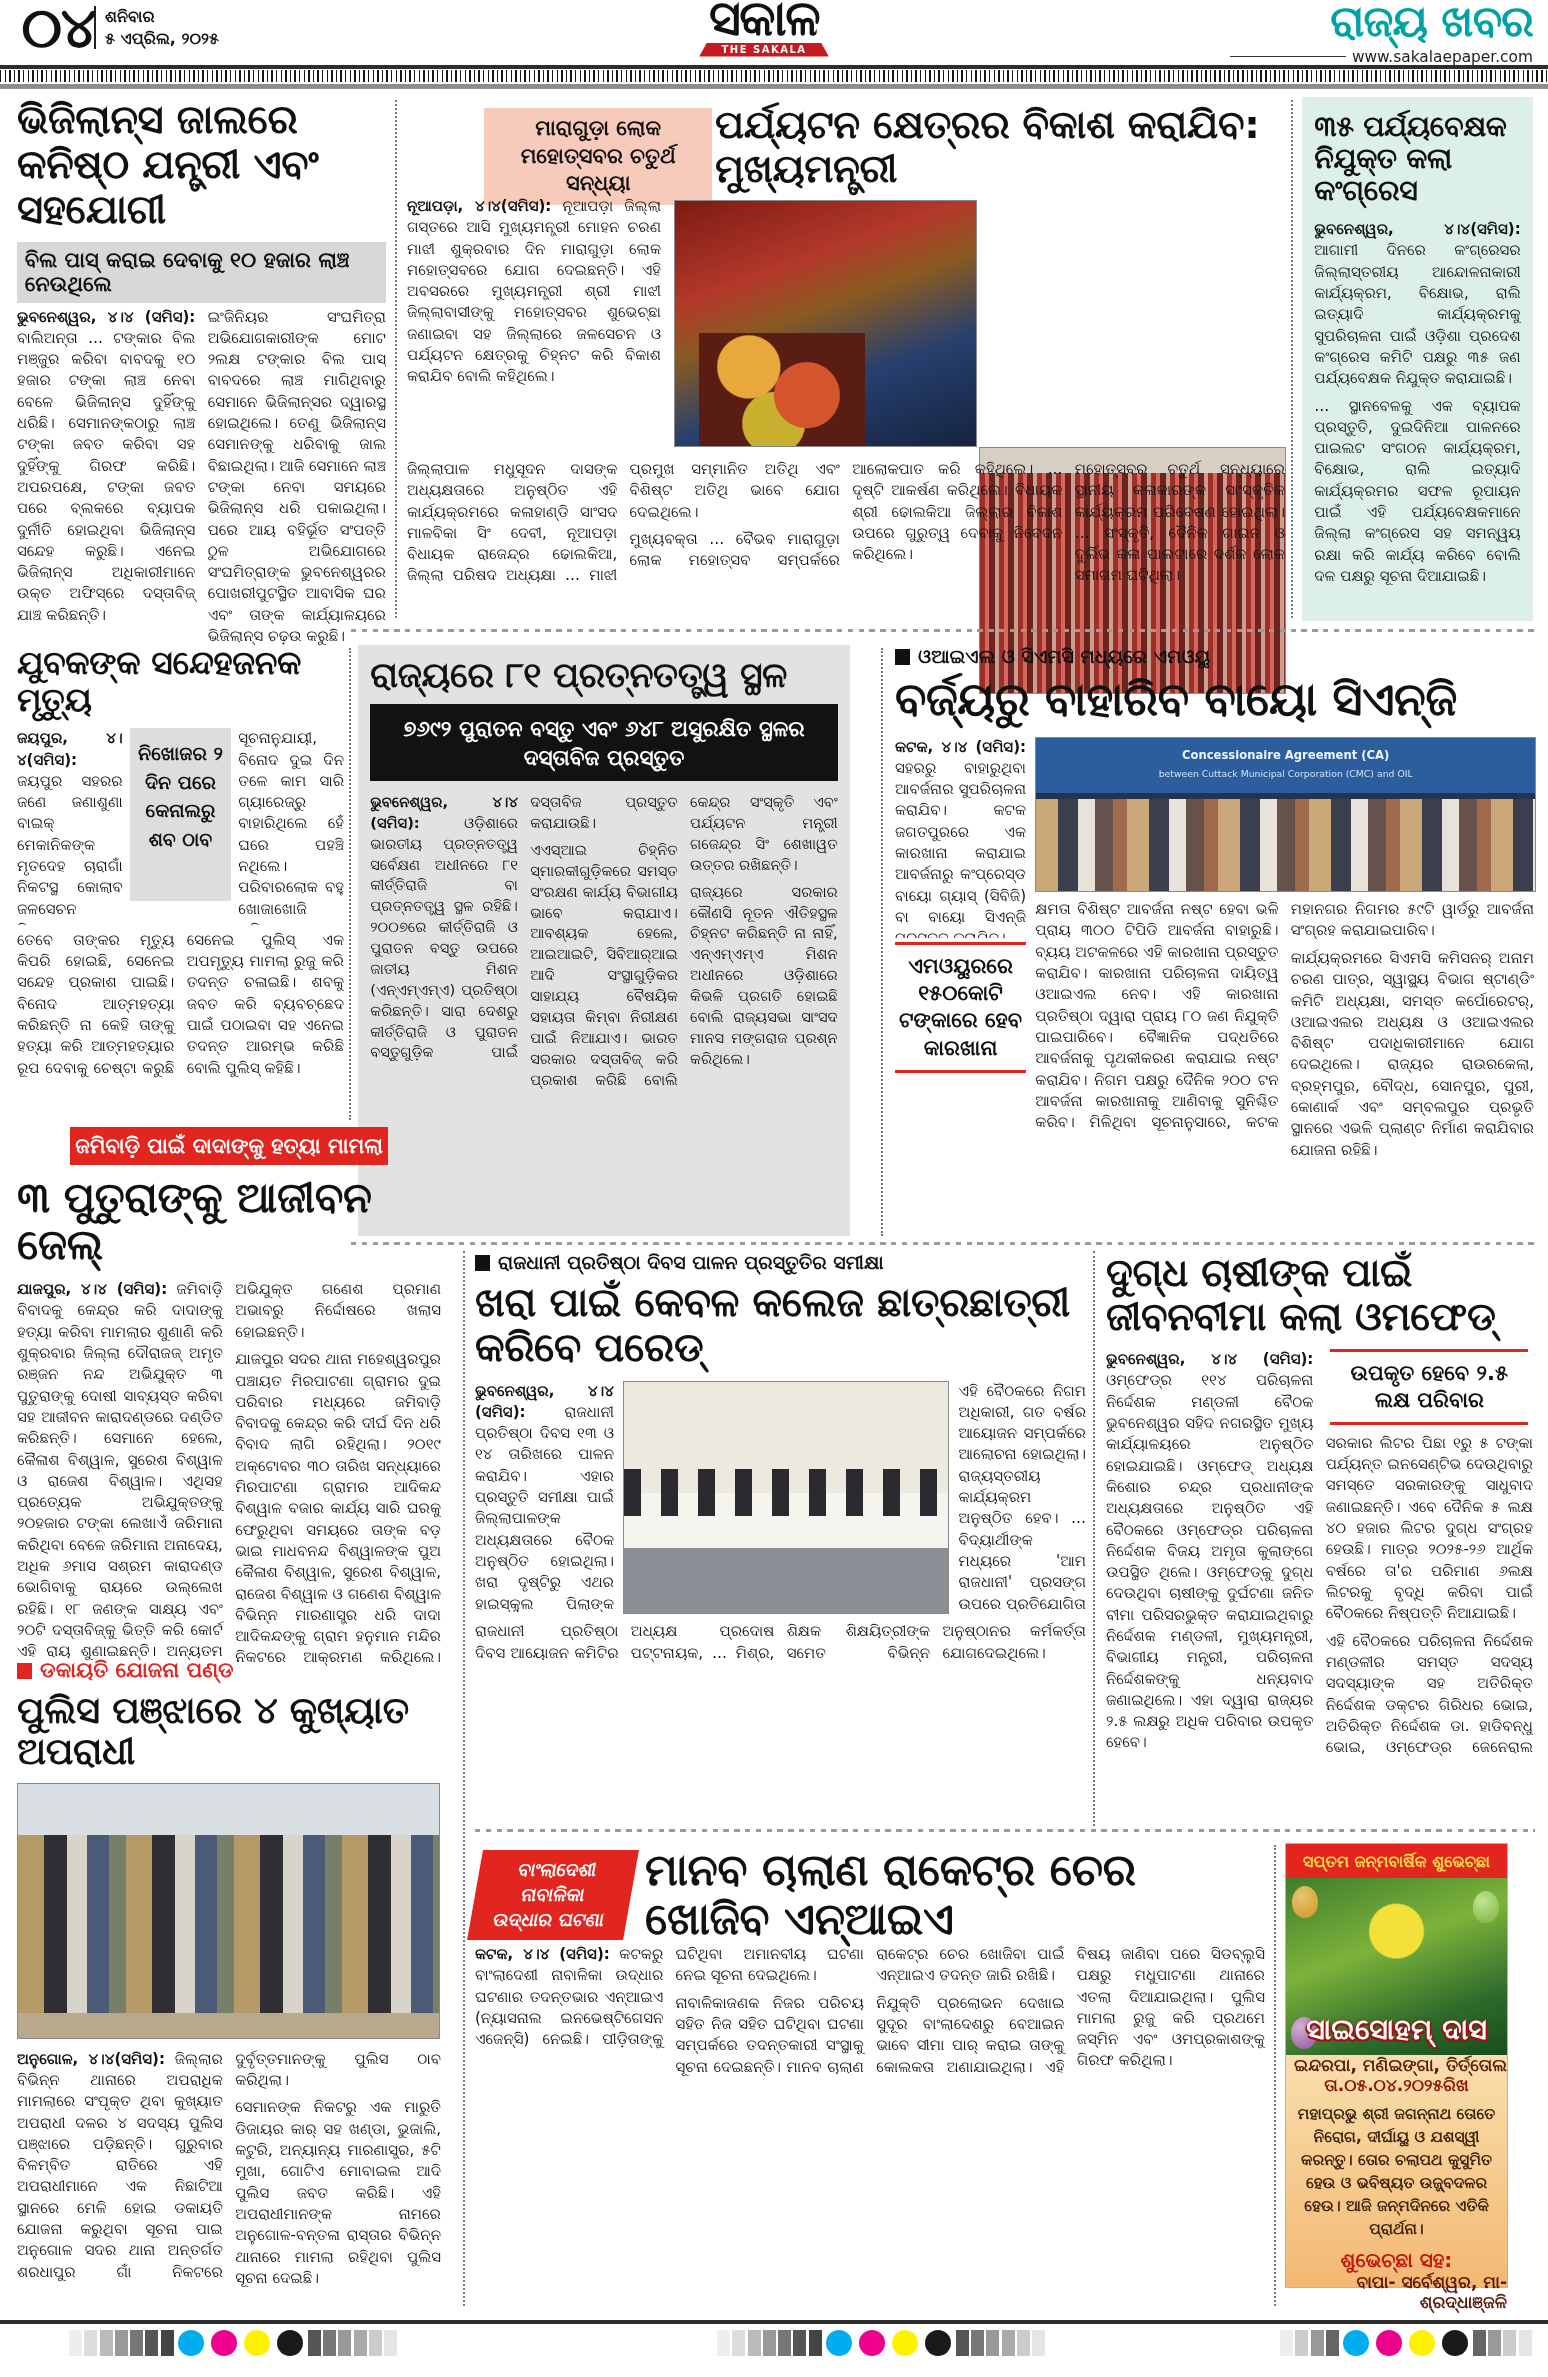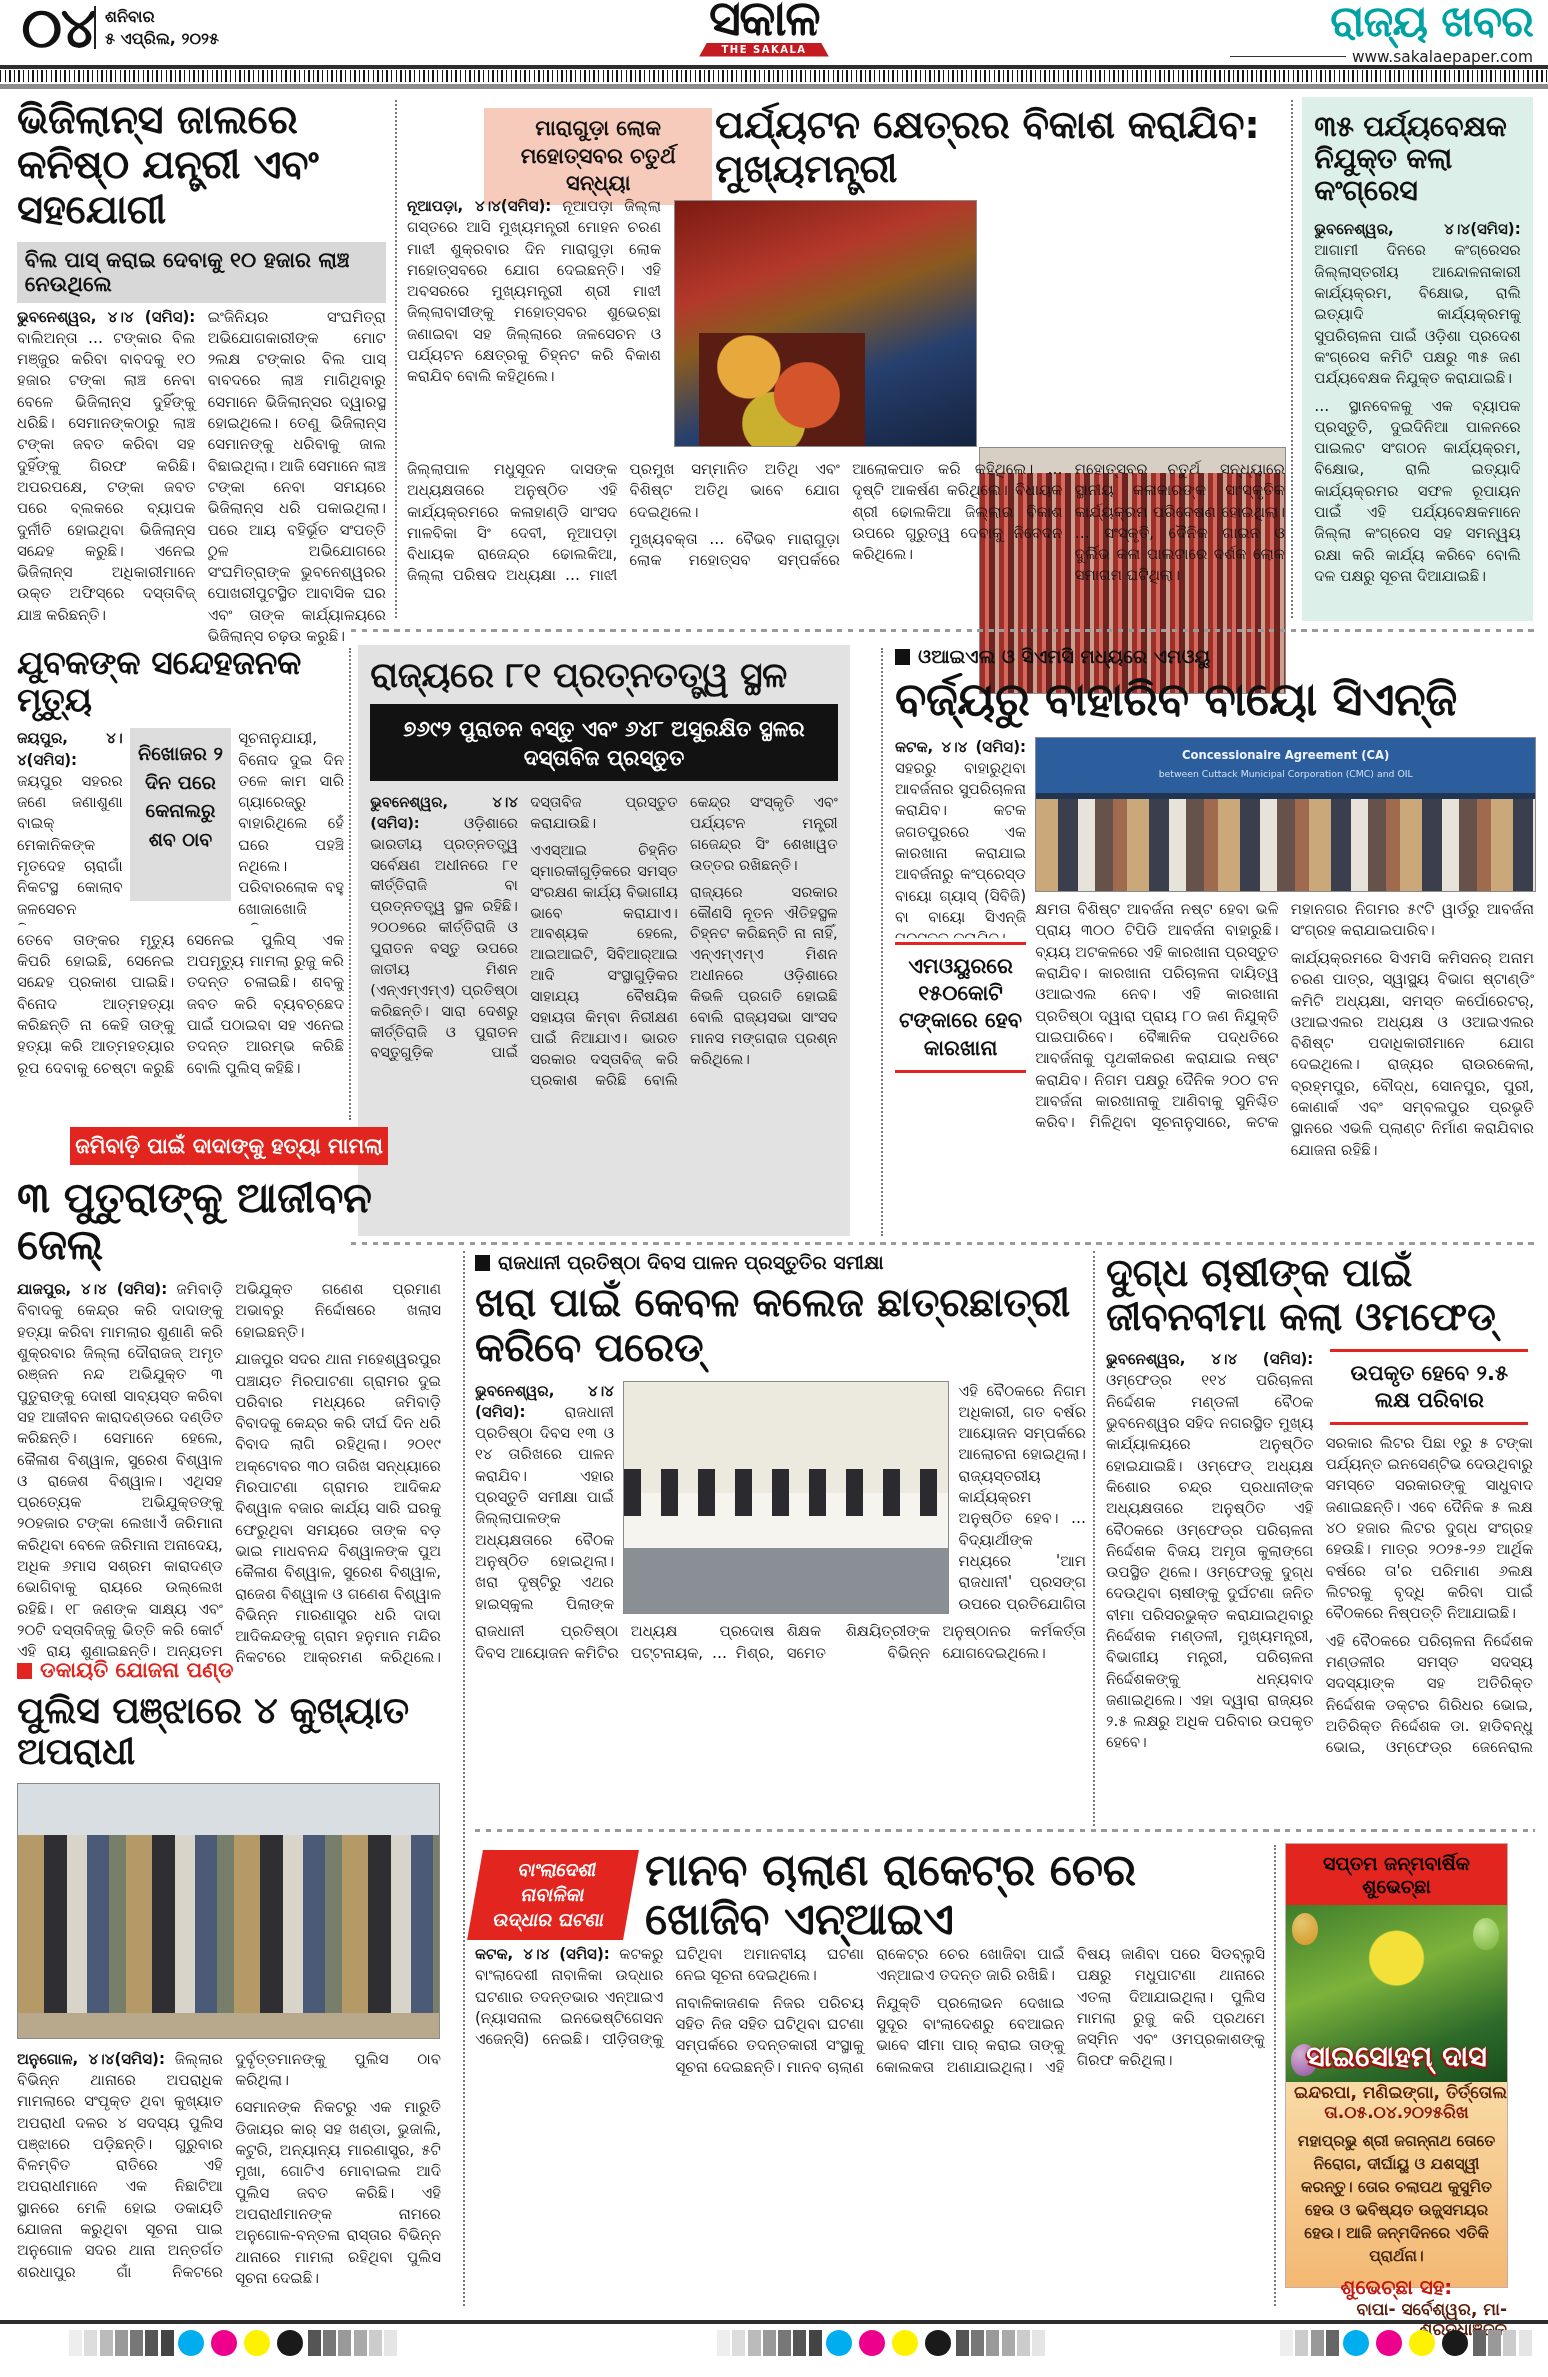--- a/index.html
+++ b/index.html
@@ -48,21 +48,21 @@
   .ph-mou{background:linear-gradient(180deg,#2c5e9e 0 36%,#223550 36%);}
   .ph-mou .banner-t{position:absolute;top:7%;width:100%;text-align:center;color:#eef4ff;font-size:11.6px;font-weight:bold;}
   .ph-mou .banner-b{position:absolute;top:20%;width:100%;text-align:center;color:#cfe0f5;font-size:9.3px;}
   .ph-mou .people{position:absolute;bottom:0;width:100%;height:60%;background:repeating-linear-gradient(90deg,#caa87a 0 21.6px,#3b3f4d 21.6px 42px,#e8e3da 42px 59px,#67524b 59px 77px,#9f6a4e 77px 91px);}
   .ph-police{background:linear-gradient(180deg,#d9dee2 0 68%,#b9a98c 68%);}
   .ph-police .people{position:absolute;bottom:10%;width:100%;height:70%;background:repeating-linear-gradient(90deg,#b59a67 0 26px,#2e2e33 26px 49px,#d8d4c9 49px 69px,#4b5a77 69px 91px,#777f6a 91px 108px);}
   .ph-meeting{background:linear-gradient(180deg,#eceadf 0 48%,#f5f4ef 48% 72%,#8a8f96 72%);}
   .ph-meeting .heads{position:absolute;top:38%;width:100%;height:20%;background:repeating-linear-gradient(90deg,#2b2b2f 0 17px,transparent 17px 37px);}
   
   .ad{background:linear-gradient(180deg,#fff6e8 0 8%,#f8d9a4 55%,#f3b873 100%);border:0.8px solid #caa;}
-  .ad-banner{background:#E2261F;color:#000000;font-weight:900;text-align:center;font-size:19px;padding:7.7px 3.1px;}
+  .ad-banner{background:#E2261F;color:#fde047;font-weight:900;text-align:center;font-size:16px;padding:7.7px 3.1px;}
   .ad-photo{position:relative;background:radial-gradient(circle at 50% 30%,#f3e13a 0 16%,rgba(0,0,0,0) 17%),linear-gradient(160deg,#3f7d2c,#7db33b 40%,#2e6b2a 75%,#174d1d);}
   .ad-name{color:#fff;font-weight:900;font-size:28.5px;text-align:center;text-shadow:0 0 3.1px #a40f0f,1.5px 1.5px 0 #a40f0f,-1.5px 1.5px 0 #a40f0f;}
   .ad-line{font-weight:bold;font-size:17px;text-align:right;color:#5a1c08;}
   .ad-date{font-weight:900;font-size:17px;text-align:center;color:#8a1408;}
   .ad-bless{font-weight:bold;font-size:15.4px;line-height:1.5;text-align:center;color:#40230d;}
   .ad-with{color:#c01810;font-weight:900;font-size:20px;text-align:center;}
   .balloon{position:absolute;width:26px;height:32px;border-radius:50% 50% 48% 48%;opacity:.85;}
   
   .calib{display:flex;align-items:center;gap:2.3px;}
   .calib .cell{width:13px;height:26px;}
@@ -275,21 +275,21 @@
 <aside class="abs ad" style="left:1285px;top:1843px;width:221px;height:443px;">
   <div class="ad-banner">ସପ୍ତମ ଜନ୍ମବାର୍ଷିକ ଶୁଭେଚ୍ଛା</div>
   <div class="ad-photo" style="height:177px;">
     <div class="balloon" style="left:6.2px;top:7.7px;background:radial-gradient(circle at 35% 30%,#ffd27a,#e8941f);"></div>
     <div class="balloon" style="right:7.7px;top:12.3px;background:radial-gradient(circle at 35% 30%,#cdeea0,#7db33b);"></div>
     <div class="balloon" style="left:4.6px;bottom:6.2px;background:radial-gradient(circle at 35% 30%,#e9b7f0,#a24fb5);"></div>
   </div>
   <div class="ad-name" style="margin-top:-42px;position:relative;">ସାଇସୋହମ୍ ଦାସ</div>
   <div class="ad-line" style="margin-top:7.7px;">ଇନ୍ଦରପା, ମଣିଇଙ୍ଗା, ତିର୍ତ୍ତୋଲ</div>
   <div class="ad-date">ତା.୦୫.୦୪.୨୦୨୫ରିଖ</div>
-  <div class="ad-bless" style="margin:7.7px 9.3px 0;">ମହାପ୍ରଭୁ ଶ୍ରୀ ଜଗନ୍ନାଥ ତୋତେ ନିରୋଗ, ଦୀର୍ଘାୟୁ ଓ ଯଶସ୍ୱୀ କରନ୍ତୁ। ତୋର ଚଲାପଥ କୁସୁମିତ ହେଉ ଓ ଭବିଷ୍ୟତ ଉଜ୍ଜ୍ସମୟର ହେଉ। ଆଜି ଜନ୍ମଦିନରେ ଏତିକି ପ୍ରାର୍ଥନା।</div>
+  <div class="ad-bless" style="margin:7.7px 9.3px 0;">ମହାପ୍ରଭୁ ଶ୍ରୀ ଜଗନ୍ନାଥ ତୋତେ ନିରୋଗ, ଦୀର୍ଘାୟୁ ଓ ଯଶସ୍ୱୀ କରନ୍ତୁ। ତୋର ଚଲାପଥ କୁସୁମିତ ହେଉ ଓ ଭବିଷ୍ୟତ ଉଜ୍ଜ୍ବଦଳର ହେଉ। ଆଜି ଜନ୍ମଦିନରେ ଏତିକି ପ୍ରାର୍ଥନା।</div>
   <div class="ad-with" style="margin-top:6.2px;">ଶୁଭେଚ୍ଛା ସହ:</div>
   <div class="ad-line">ବାପା- ସର୍ବେଶ୍ୱର, ମା- ଶ୍ରଦ୍ଧାଞ୍ଜଳି</div>
 </aside>
 
 <div class="abs thickrule" style="left:0;top:2320px;width:1548px;"></div>
 
 <div class="abs calib" style="left:69px;top:2330px;">
   <div class="cell" style="background:#eee;"></div>
     <div class="cell" style="background:#ddd;"></div>
     <div class="cell" style="background:#bbb;"></div>

